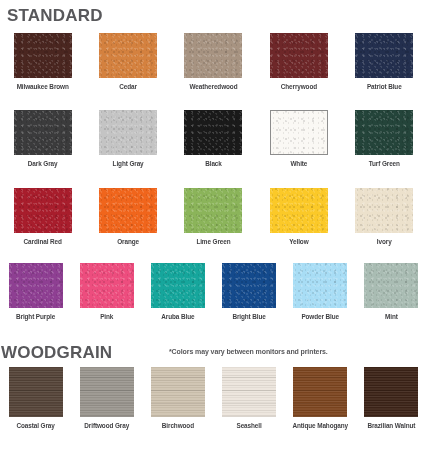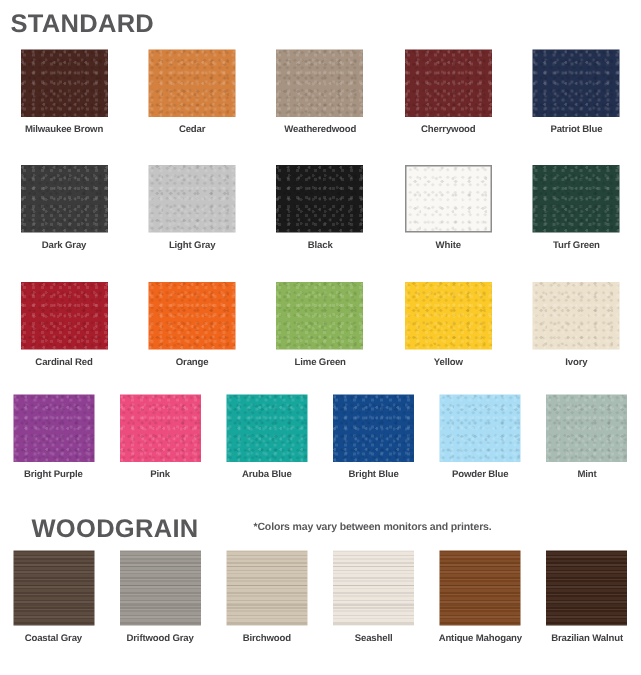--- a/index.html
+++ b/index.html
@@ -27,21 +27,21 @@
     letter-spacing: 0.2px;
     line-height: 1;
   }
   .head-standard {
     position: absolute;
     left: 7px;
     top: 7px;
   }
   .head-woodgrain {
     position: absolute;
-    left: 21px;
+    left: 1px;
     top: 344px;
   }
   .disclaimer {
     position: absolute;
     left: 169px;
     top: 348px;
     font-size: 7px;
     font-weight: bold;
     color: #58585b;
     letter-spacing: -0.1px;

